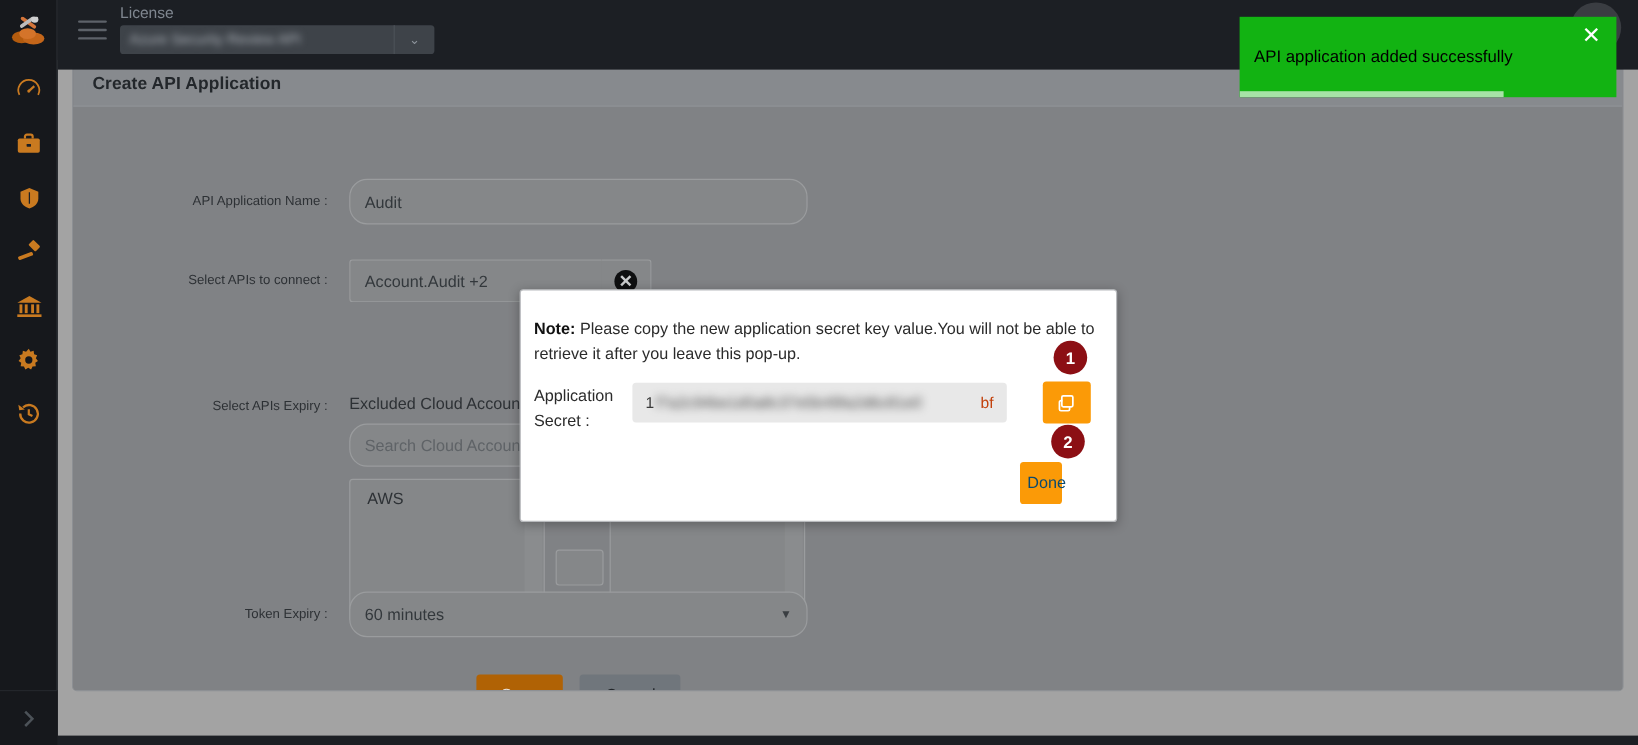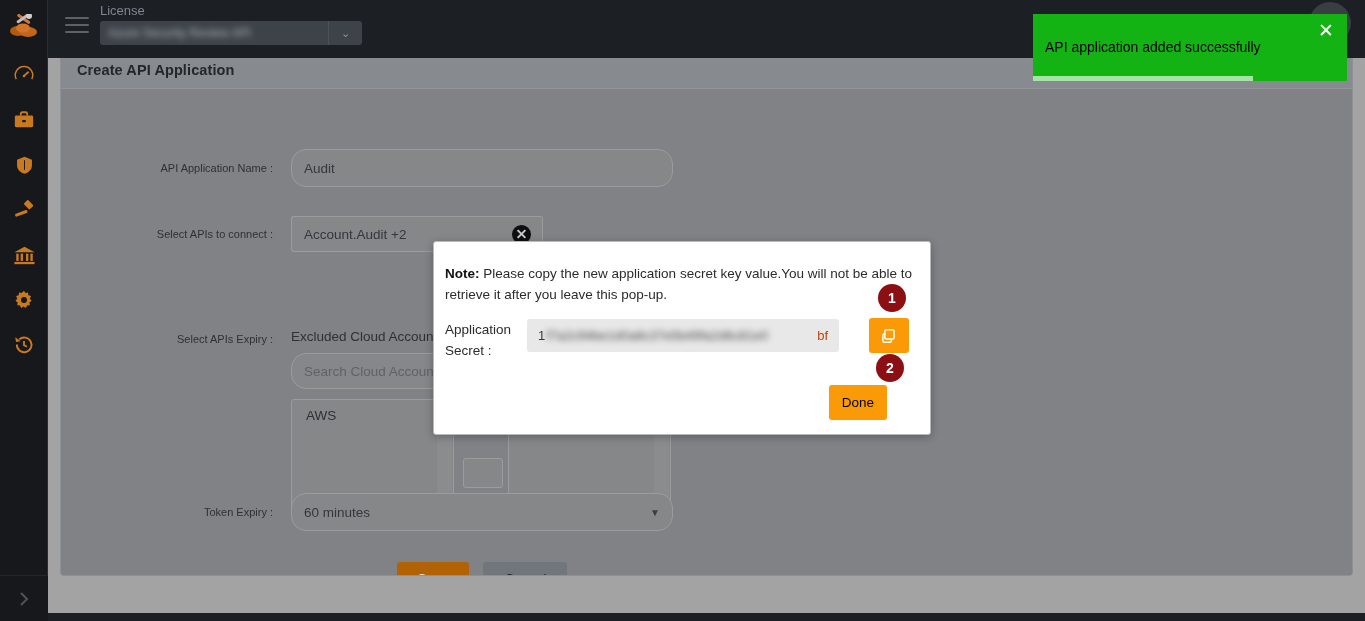--- a/index.html
+++ b/index.html
@@ -391,26 +391,26 @@
     width: 40px; height: 35px;
     background: #fb9a07;
     border: none;
     border-radius: 3px;
     display: flex; align-items: center; justify-content: center;
     cursor: pointer;
     z-index: 21;
   }
   .done-btn {
     position: absolute;
-    left: 395px; top: 143px;
-    width: 58px; height: 35px;
+    left: 416px; top: 143px;
+    width: 35px; height: 35px;
     background: #fb9a07;
     border: none;
     border-radius: 3px;
-    color: #000000;
+    color: #0c4a6e;
     font-size: 13.5px;
     font-family: "Liberation Sans", sans-serif;
     cursor: pointer;
     z-index: 21;
   }
 
   
   .toast {
     position: absolute;
     left: 1033px; top: 14px;

